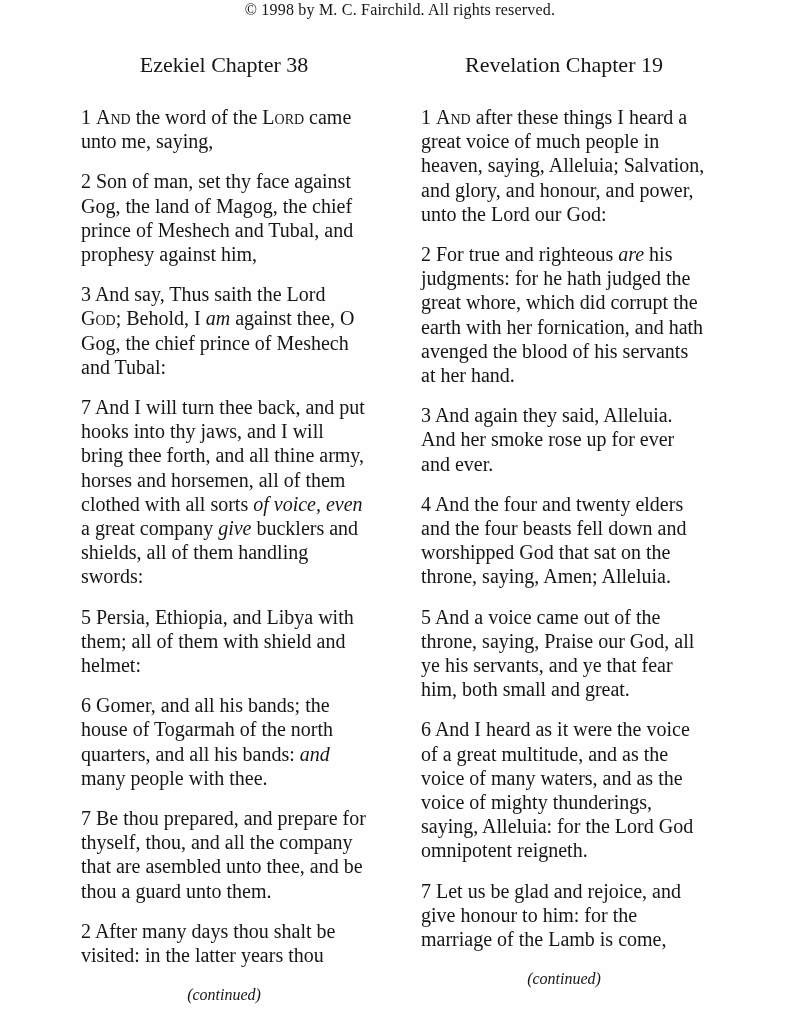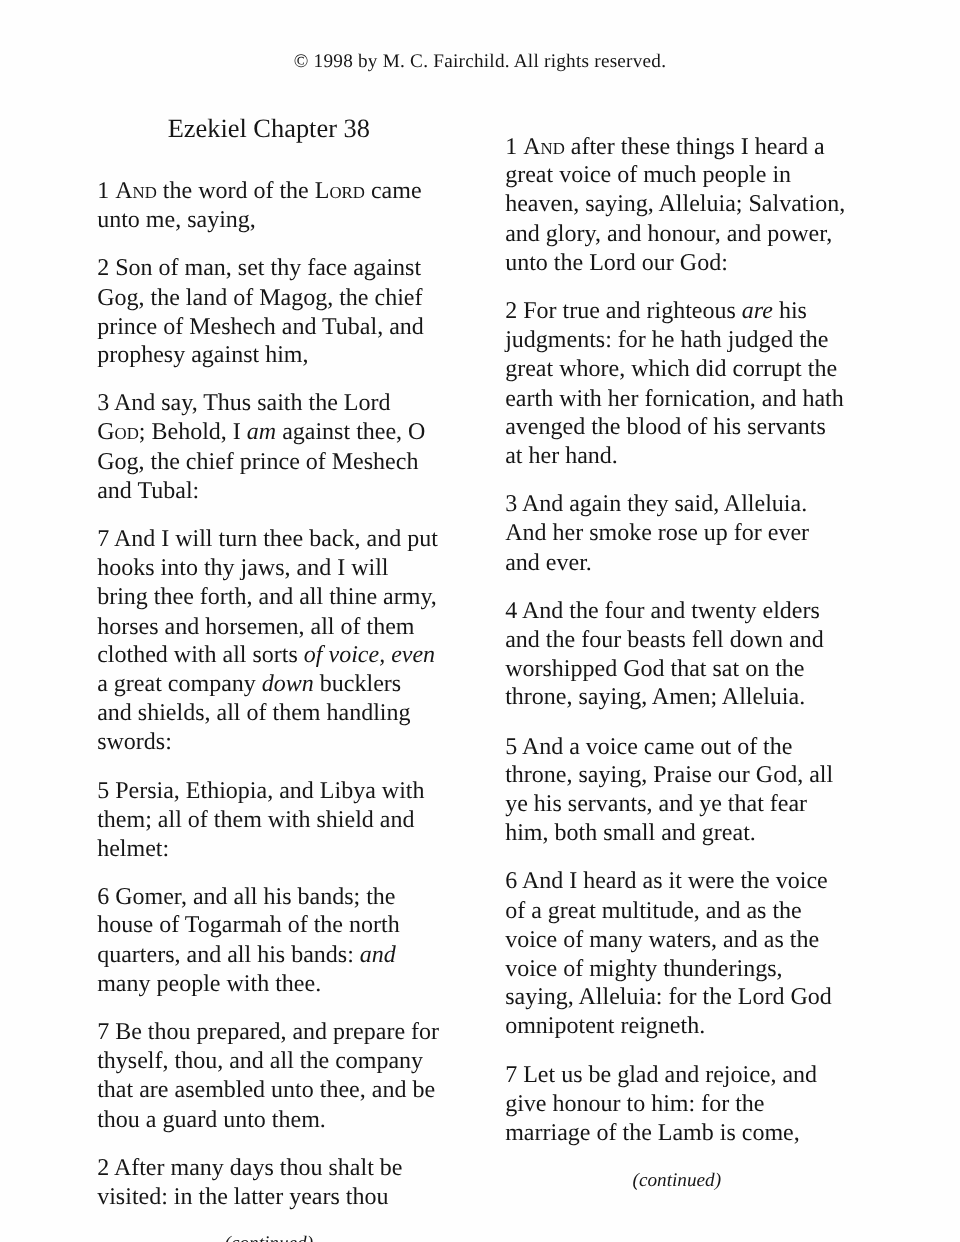--- a/index.html
+++ b/index.html
@@ -6,21 +6,20 @@
   html, body { margin: 0; padding: 0; }
   body {
     width: 800px;
     height: 1035px;
     background: #fefefe;
     color: #161616;
     font-family: "Liberation Serif", "DejaVu Serif", serif;
     overflow: hidden;
   }
   .copyright {
-    padding-top: 42px;
     text-align: center;
     font-size: 16px;
     line-height: 19px;
     letter-spacing: 0.2px;
   }
   .columns {
     display: flex;
     gap: 22px;
     padding-left: 65px;
     padding-right: 58px;
@@ -60,30 +59,31 @@
   <div class="copyright">© 1998 by M. C. Fairchild. All rights reserved.</div>
 
   <div class="columns">
 
     <section class="column">
       <h2 class="col-title">Ezekiel Chapter 38</h2>
       <div class="verses">
           <p class="verse"><span>1 </span><span class="sc">And</span><span> the word of the </span><span class="sc">Lord</span><span> came unto me, saying,</span></p>
           <p class="verse"><span>2 Son of man, set thy face against Gog, the land of Magog, the chief prince of Meshech and Tubal, and prophesy against him,</span></p>
           <p class="verse"><span>3 And say, Thus saith the Lord </span><span class="sc">God</span><span>; Behold, I </span><span class="it">am</span><span> against thee, O Gog, the chief prince of Meshech and Tubal:</span></p>
-          <p class="verse"><span>7 And I will turn thee back, and put hooks into thy jaws, and I will bring thee forth, and all thine army, horses and horsemen, all of them clothed with all sorts </span><span class="it">of voice, even</span><span> a great company </span><span class="it">down</span><span> bucklers and shields, all of them handling swords:</span></p>
+          <p class="verse"><span>7 And I will turn thee back, and put hooks into thy jaws, and I will bring thee forth, and all thine army, horses and horsemen, all of them clothed with all sorts </span><span class="it">of voice, even</span><span> a great company </span><span class="it">give</span><span> bucklers and shields, all of them handling swords:</span></p>
           <p class="verse"><span>5 Persia, Ethiopia, and Libya with them; all of them with shield and helmet:</span></p>
           <p class="verse"><span>6 Gomer, and all his bands; the house of Togarmah of the north quarters, and all his bands: </span><span class="it">and</span><span> many people with thee.</span></p>
           <p class="verse"><span>7 Be thou prepared, and prepare for thyself, thou, and all the company that are asembled unto thee, and be thou a guard unto them.</span></p>
           <p class="verse"><span>2 After many days thou shalt be visited: in the latter years thou</span></p>
         </div>
       <div class="continued">(continued)</div>
     </section>
 
     <section class="column">
+      <h2 class="col-title">Revelation Chapter 19</h2>
       <div class="verses">
           <p class="verse"><span>1 </span><span class="sc">And</span><span> after these things I heard a great voice of much people in heaven, saying, Alleluia; Salvation, and glory, and honour, and power, unto the Lord our God:</span></p>
           <p class="verse"><span>2 For true and righteous </span><span class="it">are</span><span> his judgments: for he hath judged the great whore, which did corrupt the earth with her fornication, and hath avenged the blood of his servants at her hand.</span></p>
           <p class="verse"><span>3 And again they said, Alleluia. And her smoke rose up for ever and ever.</span></p>
           <p class="verse"><span>4 And the four and twenty elders and the four beasts fell down and worshipped God that sat on the throne, saying, Amen; Alleluia.</span></p>
           <p class="verse"><span>5 And a voice came out of the throne, saying, Praise our God, all ye his servants, and ye that fear him, both small and great.</span></p>
           <p class="verse"><span>6 And I heard as it were the voice of a great multitude, and as the voice of many waters, and as the voice of mighty thunderings, saying, Alleluia: for the Lord God omnipotent reigneth.</span></p>
           <p class="verse"><span>7 Let us be glad and rejoice, and give honour to him: for the marriage of the Lamb is come,</span></p>
         </div>
       <div class="continued">(continued)</div>

